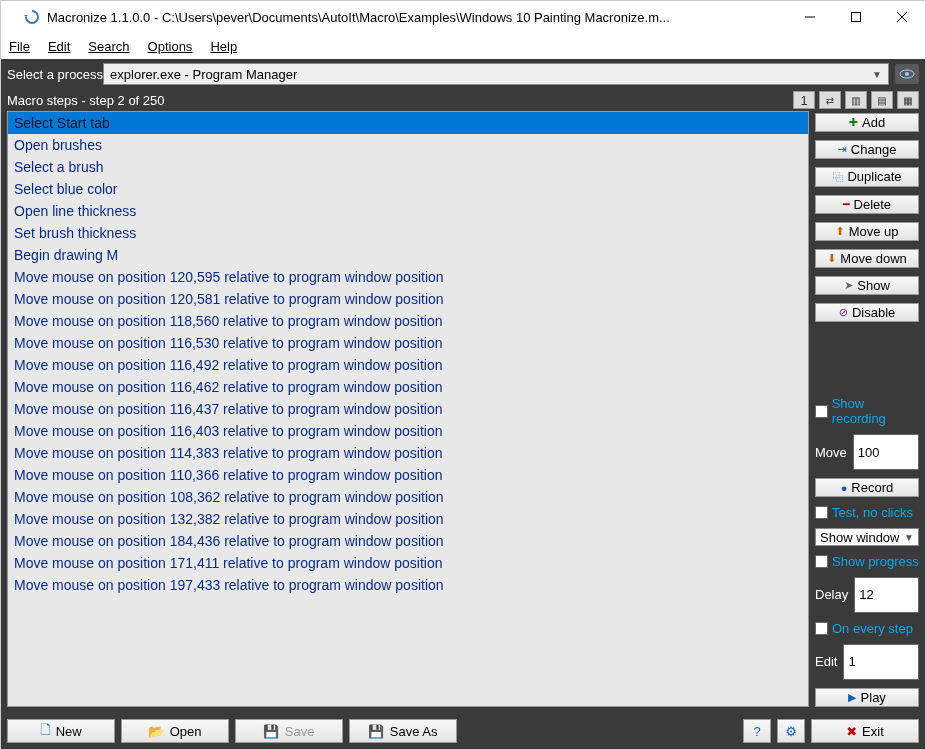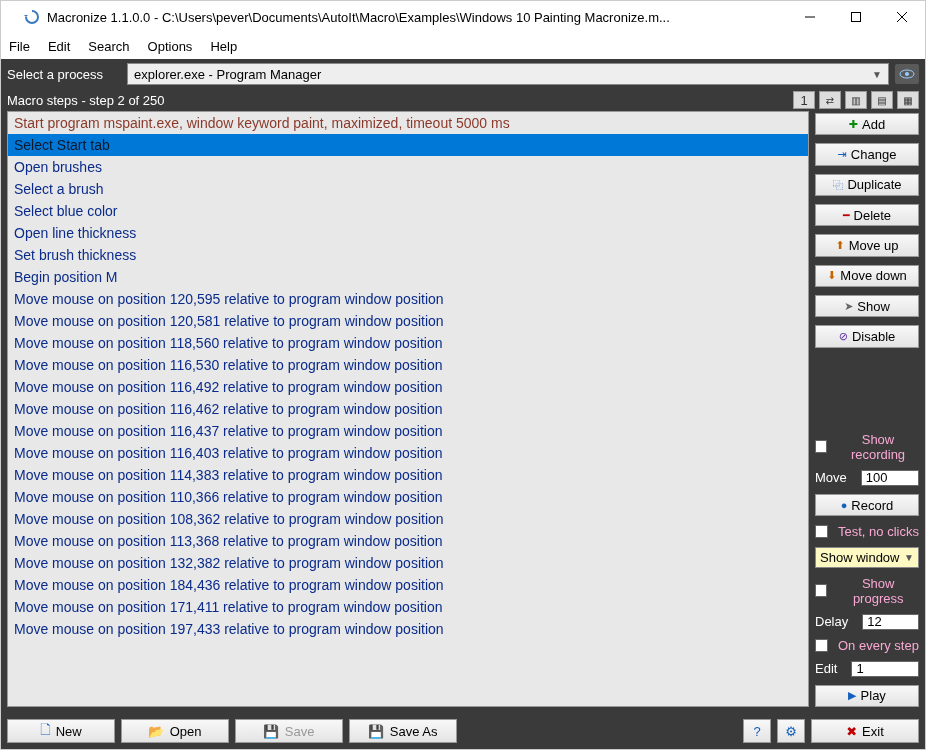--- a/index.html
+++ b/index.html
@@ -1,48 +1,48 @@
 <!DOCTYPE html>
 <html><head>
   <meta charset="utf-8">
   <style>
     * { margin:0; padding:0; box-sizing:border-box; font-family:'Segoe UI',Tahoma,sans-serif; font-size:13px; }
     body { width:926px; height:750px; background:#fff; border:1px solid #ccc; overflow:hidden; display:flex; flex-direction:column; }
     .titlebar { height:32px; display:flex; align-items:center; padding-left:22px; background:#fff; }
     .titlebar-icon { width:18px; height:18px; margin-right:6px; display:flex; align-items:center; justify-content:center; }
     .titlebar-text { flex:1; font-size:13px; }
     .winbtn { width:46px; height:32px; display:flex; align-items:center; justify-content:center; }
-    .menubar { height:26px; display:flex; align-items:center; padding-left:8px; gap:18px; background:#fff; font-size:14px; }
+    .menubar { height:26px; display:flex; align-items:center; padding-left:8px; gap:18px; background:#fff; font-size:14px;text-decoration:underline; }
     .menuitem { cursor:default; }
     .darkrow { background:#3a3a3a; color:#fff; display:flex; align-items:center; padding:4px 6px; font-size:13px; }
-    .process-select { flex:1; background:#eee; color:#000; margin-left:24px; height:22px; display:flex; align-items:center; padding:0 6px; border:1px solid #888; justify-content:space-between; }
+    .process-select { flex:1; background:#eee; color:#000; margin-left:0; height:22px; display:flex; align-items:center; padding:0 6px; border:1px solid #888; justify-content:space-between; }
     .chev { font-size:10px; color:#555; }
     .eye { width:24px; height:20px; margin-left:6px; display:flex; align-items:center; justify-content:center; background:#5a5a5a; border-radius:2px; }
     .steps-header { background:#3a3a3a; color:#fff; display:flex; align-items:center; padding:2px 6px; font-size:13px; }
     .steps-header .spacer { flex:1; }
     .toolbtn { width:22px; height:18px; background:#ddd; margin-left:4px; border:1px solid #999; display:flex; align-items:center; justify-content:center; font-size:10px; color:#333; }
     .content { flex:1; display:flex; background:#3a3a3a; padding:0 6px 6px 6px; gap:6px; overflow:hidden; }
     .listwrap { flex:1; display:flex; background:#e8e8e8; border:1px solid #999; position:relative; }
     .list { flex:1; overflow-y:auto; }
     .list::-webkit-scrollbar { width:17px; }
     .list::-webkit-scrollbar-track { background:#f0f0f0; }
     .list::-webkit-scrollbar-thumb { background:#c0c0c0; border:1px solid #a0a0a0; }
     .list::-webkit-scrollbar-button { background:#f0f0f0; height:17px; border:1px solid #ccc; }
     .row { padding:3px 6px; font-size:14px; color:#0a2b8a; white-space:nowrap; overflow:hidden; cursor:default; }
     .row.program { color:#8b3a2a; }
     .row.selected { background:#0078d7; color:#0f172a; }
     .sidepanel { width:104px; display:flex; flex-direction:column; gap:8px; padding-top:2px; }
     .sidebtn { height:24px; background:linear-gradient(#f8f8f8,#e4e4e4); border:1px solid #999; display:flex; align-items:center; justify-content:center; gap:4px; font-size:13px; cursor:default; }
     .sidebtn .ico { font-size:11px; }
     .gap { height:74px; }
-    .chk-row { display:flex; align-items:center; gap:10px; color:#f9a8d4; font-size:13px;text-align:center; }
+    .chk-row { display:flex; align-items:center; gap:4px; color:#0ea5e9; font-size:13px; }
     .chk { width:13px; height:13px; background:#fff; border:1px solid #666; display:flex; align-items:center; justify-content:center; font-size:10px; color:#000; }
-    .field-row { display:flex; align-items:center; gap:14px; color:#fff; font-size:13px; }
-    .field { flex:1; height:16px; background:#fff; color:#000; border:1px solid #666; padding:0 4px; font-size:13px; display:flex; align-items:center; }
-    .dropdown { height:22px; background:#fef9c3; border:1px solid #888; display:flex; align-items:center; justify-content:space-between; padding:0 4px; font-size:13px; color:#000; }
+    .field-row { display:flex; align-items:center; gap:6px; color:#fff; font-size:13px; }
+    .field { flex:1; height:36px; background:#fff; color:#000; border:1px solid #666; padding:0 4px; font-size:13px; display:flex; align-items:center; }
+    .dropdown { height:22px; background:#ffffff; border:1px solid #888; display:flex; align-items:center; justify-content:space-between; padding:0 4px; font-size:13px; color:#000; }
     .bottombar { background:#3a3a3a; display:flex; align-items:center; padding:6px; gap:6px; }
     .botbtn { width:108px; height:24px; background:linear-gradient(#f8f8f8,#e4e4e4); border:1px solid #999; display:flex; align-items:center; justify-content:center; gap:5px; font-size:13px; cursor:default; }
     .botbtn.disabled { color:#999; }
     .bottombar .spacer { flex:1; }
     .iconbtn { width:28px; height:24px; background:linear-gradient(#f8f8f8,#e4e4e4); border:1px solid #999; display:flex; align-items:center; justify-content:center; font-size:13px; }
     .c-blue{color:#1560bd}.c-green{color:#0a8a0a}.c-orange{color:#c86400}.c-red{color:#c00000}.c-purple{color:#5a2ca0}.c-gray{color:#666}
   </style>
 </head>
 <body>
 
@@ -102,40 +102,38 @@
     </div>
   <div class="toolbtn">⇄</div>
   <div class="toolbtn">▥</div>
   <div class="toolbtn">▤</div>
   <div class="toolbtn">▦</div>
 </div>
 
 <div class="content">
   <div class="listwrap">
     <div class="list" id="steps-list">
-        <div class="row program">Start program mspaint.exe, window keyword paint, maximized, timeout 5000 ms</div>
         <div class="row selected">Select Start tab</div>
         <div class="row">Open brushes</div>
         <div class="row">Select a brush</div>
         <div class="row">Select blue color</div>
         <div class="row">Open line thickness</div>
         <div class="row">Set brush thickness</div>
-        <div class="row">Begin position M</div>
+        <div class="row">Begin drawing M</div>
         <div class="row">Move mouse on position 120,595 relative to program window position</div>
         <div class="row">Move mouse on position 120,581 relative to program window position</div>
         <div class="row">Move mouse on position 118,560 relative to program window position</div>
         <div class="row">Move mouse on position 116,530 relative to program window position</div>
         <div class="row">Move mouse on position 116,492 relative to program window position</div>
         <div class="row">Move mouse on position 116,462 relative to program window position</div>
         <div class="row">Move mouse on position 116,437 relative to program window position</div>
         <div class="row">Move mouse on position 116,403 relative to program window position</div>
         <div class="row">Move mouse on position 114,383 relative to program window position</div>
         <div class="row">Move mouse on position 110,366 relative to program window position</div>
         <div class="row">Move mouse on position 108,362 relative to program window position</div>
-        <div class="row">Move mouse on position 113,368 relative to program window position</div>
         <div class="row">Move mouse on position 132,382 relative to program window position</div>
         <div class="row">Move mouse on position 184,436 relative to program window position</div>
         <div class="row">Move mouse on position 171,411 relative to program window position</div>
         <div class="row">Move mouse on position 197,433 relative to program window position</div>
       </div>
   </div>
 
   <div class="sidepanel">
     <div class="sidebtn">
         <span class="ico c-green">✚</span>

